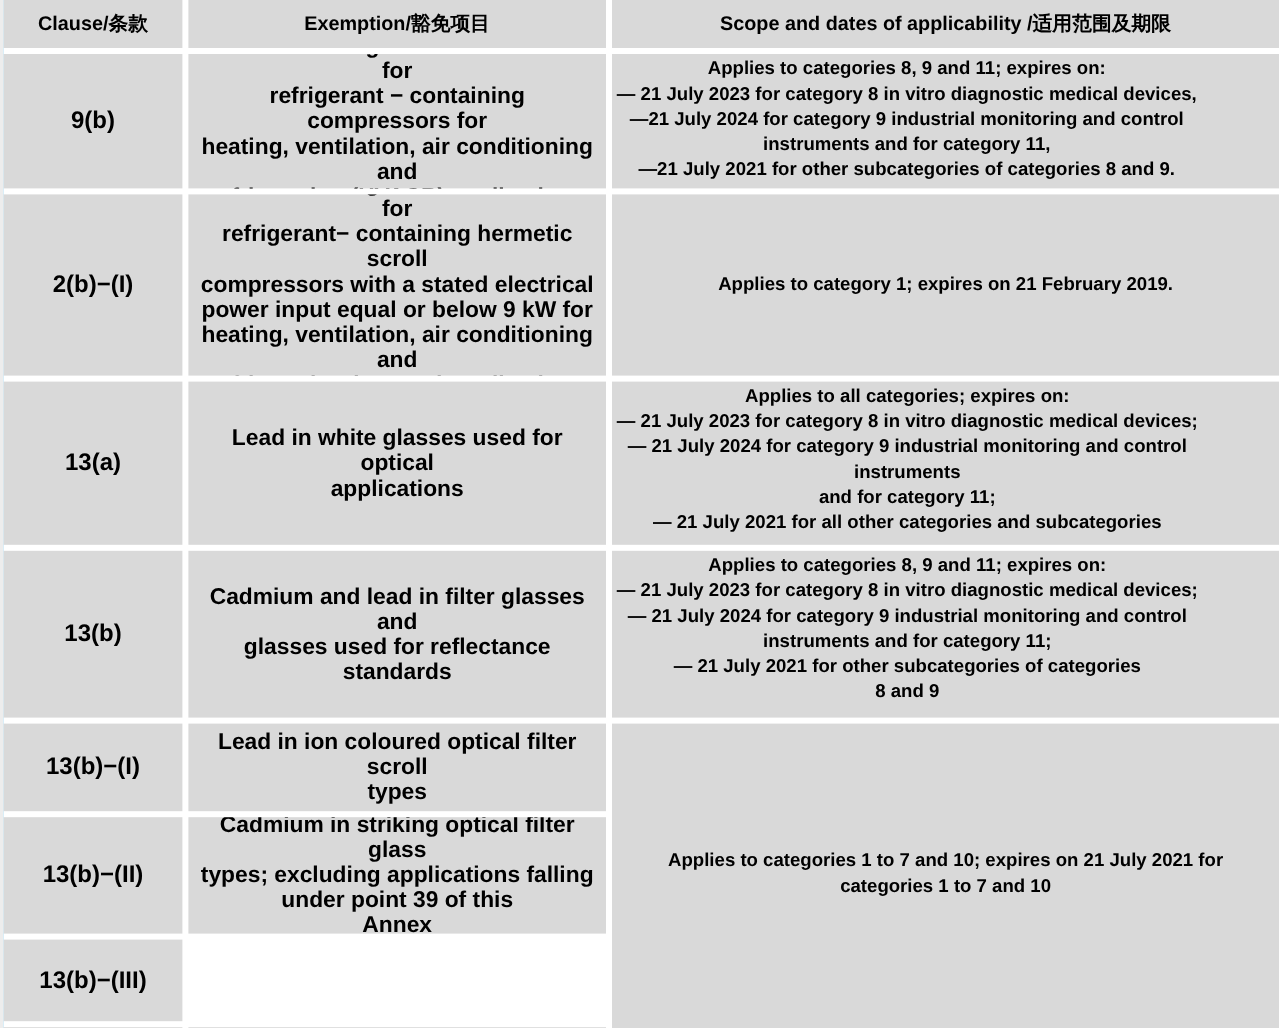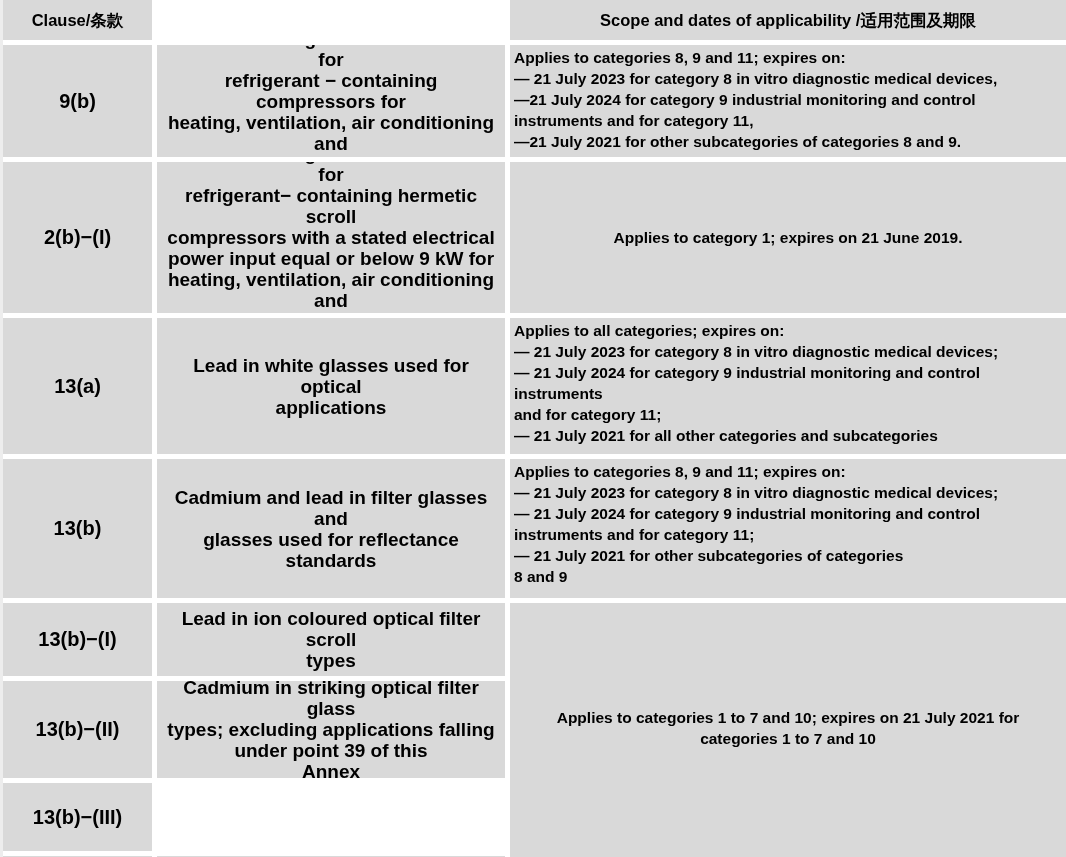--- a/index.html
+++ b/index.html
@@ -24,57 +24,58 @@
     font-weight:700;font-size:19px;line-height:21px;
     padding:2px 6px;box-sizing:border-box;
     white-space:pre-line;
     overflow:hidden;
   }
   .header{font-size:16.5px;}
   .clause{font-size:20px;}
   .scope{font-size:15.5px;}
   .scope-left{
     align-items:flex-start;justify-content:flex-start;
-    text-align:left;padding:2px 4px 2px 4px;
+    text-align:center;padding:2px 4px 2px 4px;
   }
   .scope-center{text-align:center;}
   .merged{grid-row:6 / 10;grid-column:3;padding-bottom:30px;}
   .c1{grid-column:1}.c2{grid-column:2}.c3{grid-column:3}
   .r1{grid-row:1}.r2{grid-row:2}.r3{grid-row:3}.r4{grid-row:4}.r5{grid-row:5}
   .r6{grid-row:6}.r7{grid-row:7}.r8{grid-row:8}.r9{grid-row:9}
 </style>
 </head>
 <body>
 
 <div class="page">
   <div class="left-edge"></div>
   <div class="grid">
 
     <div class="cell header c1 r1">Clause/条款</div>
+    <div class="cell header c2 r1">Exemption/豁免项目</div>
     <div class="cell header c3 r1">Scope and dates of applicability /适用范围及期限</div>
 
     <div class="cell clause c1 r2">9(b)</div>
     <div class="cell c2 r2">Lead in bearing shells and bushes for
 refrigerant − containing compressors for
 heating, ventilation, air conditioning and
 refrigeration (HVACR) applications</div>
     <div class="cell scope scope-left c3 r2">Applies to categories 8, 9 and 11; expires on:
 — 21 July 2023 for category 8 in vitro diagnostic medical devices,
 —21 July 2024 for category 9 industrial monitoring and control
 instruments and for category 11,
 —21 July 2021 for other subcategories of categories 8 and 9.</div>
 
     <div class="cell clause c1 r3">2(b)−(I)</div>
     <div class="cell c2 r3">Lead in bearing shells and bushes for
 refrigerant− containing hermetic scroll
 compressors with a stated electrical
 power input equal or below 9 kW for
 heating, ventilation, air conditioning and
 refrigeration (HVACR) applications</div>
-    <div class="cell scope scope-center c3 r3">Applies to category 1; expires on 21 June 2019.</div>
+    <div class="cell scope scope-center c3 r3">Applies to category 1; expires on 21 February 2019.</div>
 
     <div class="cell clause c1 r4">13(a)</div>
     <div class="cell c2 r4">Lead in white glasses used for optical
 applications</div>
     <div class="cell scope scope-left c3 r4">Applies to all categories; expires on:
 — 21 July 2023 for category 8 in vitro diagnostic medical devices;
 — 21 July 2024 for category 9 industrial monitoring and control
 instruments
 and for category 11;
 — 21 July 2021 for all other categories and subcategories</div>

